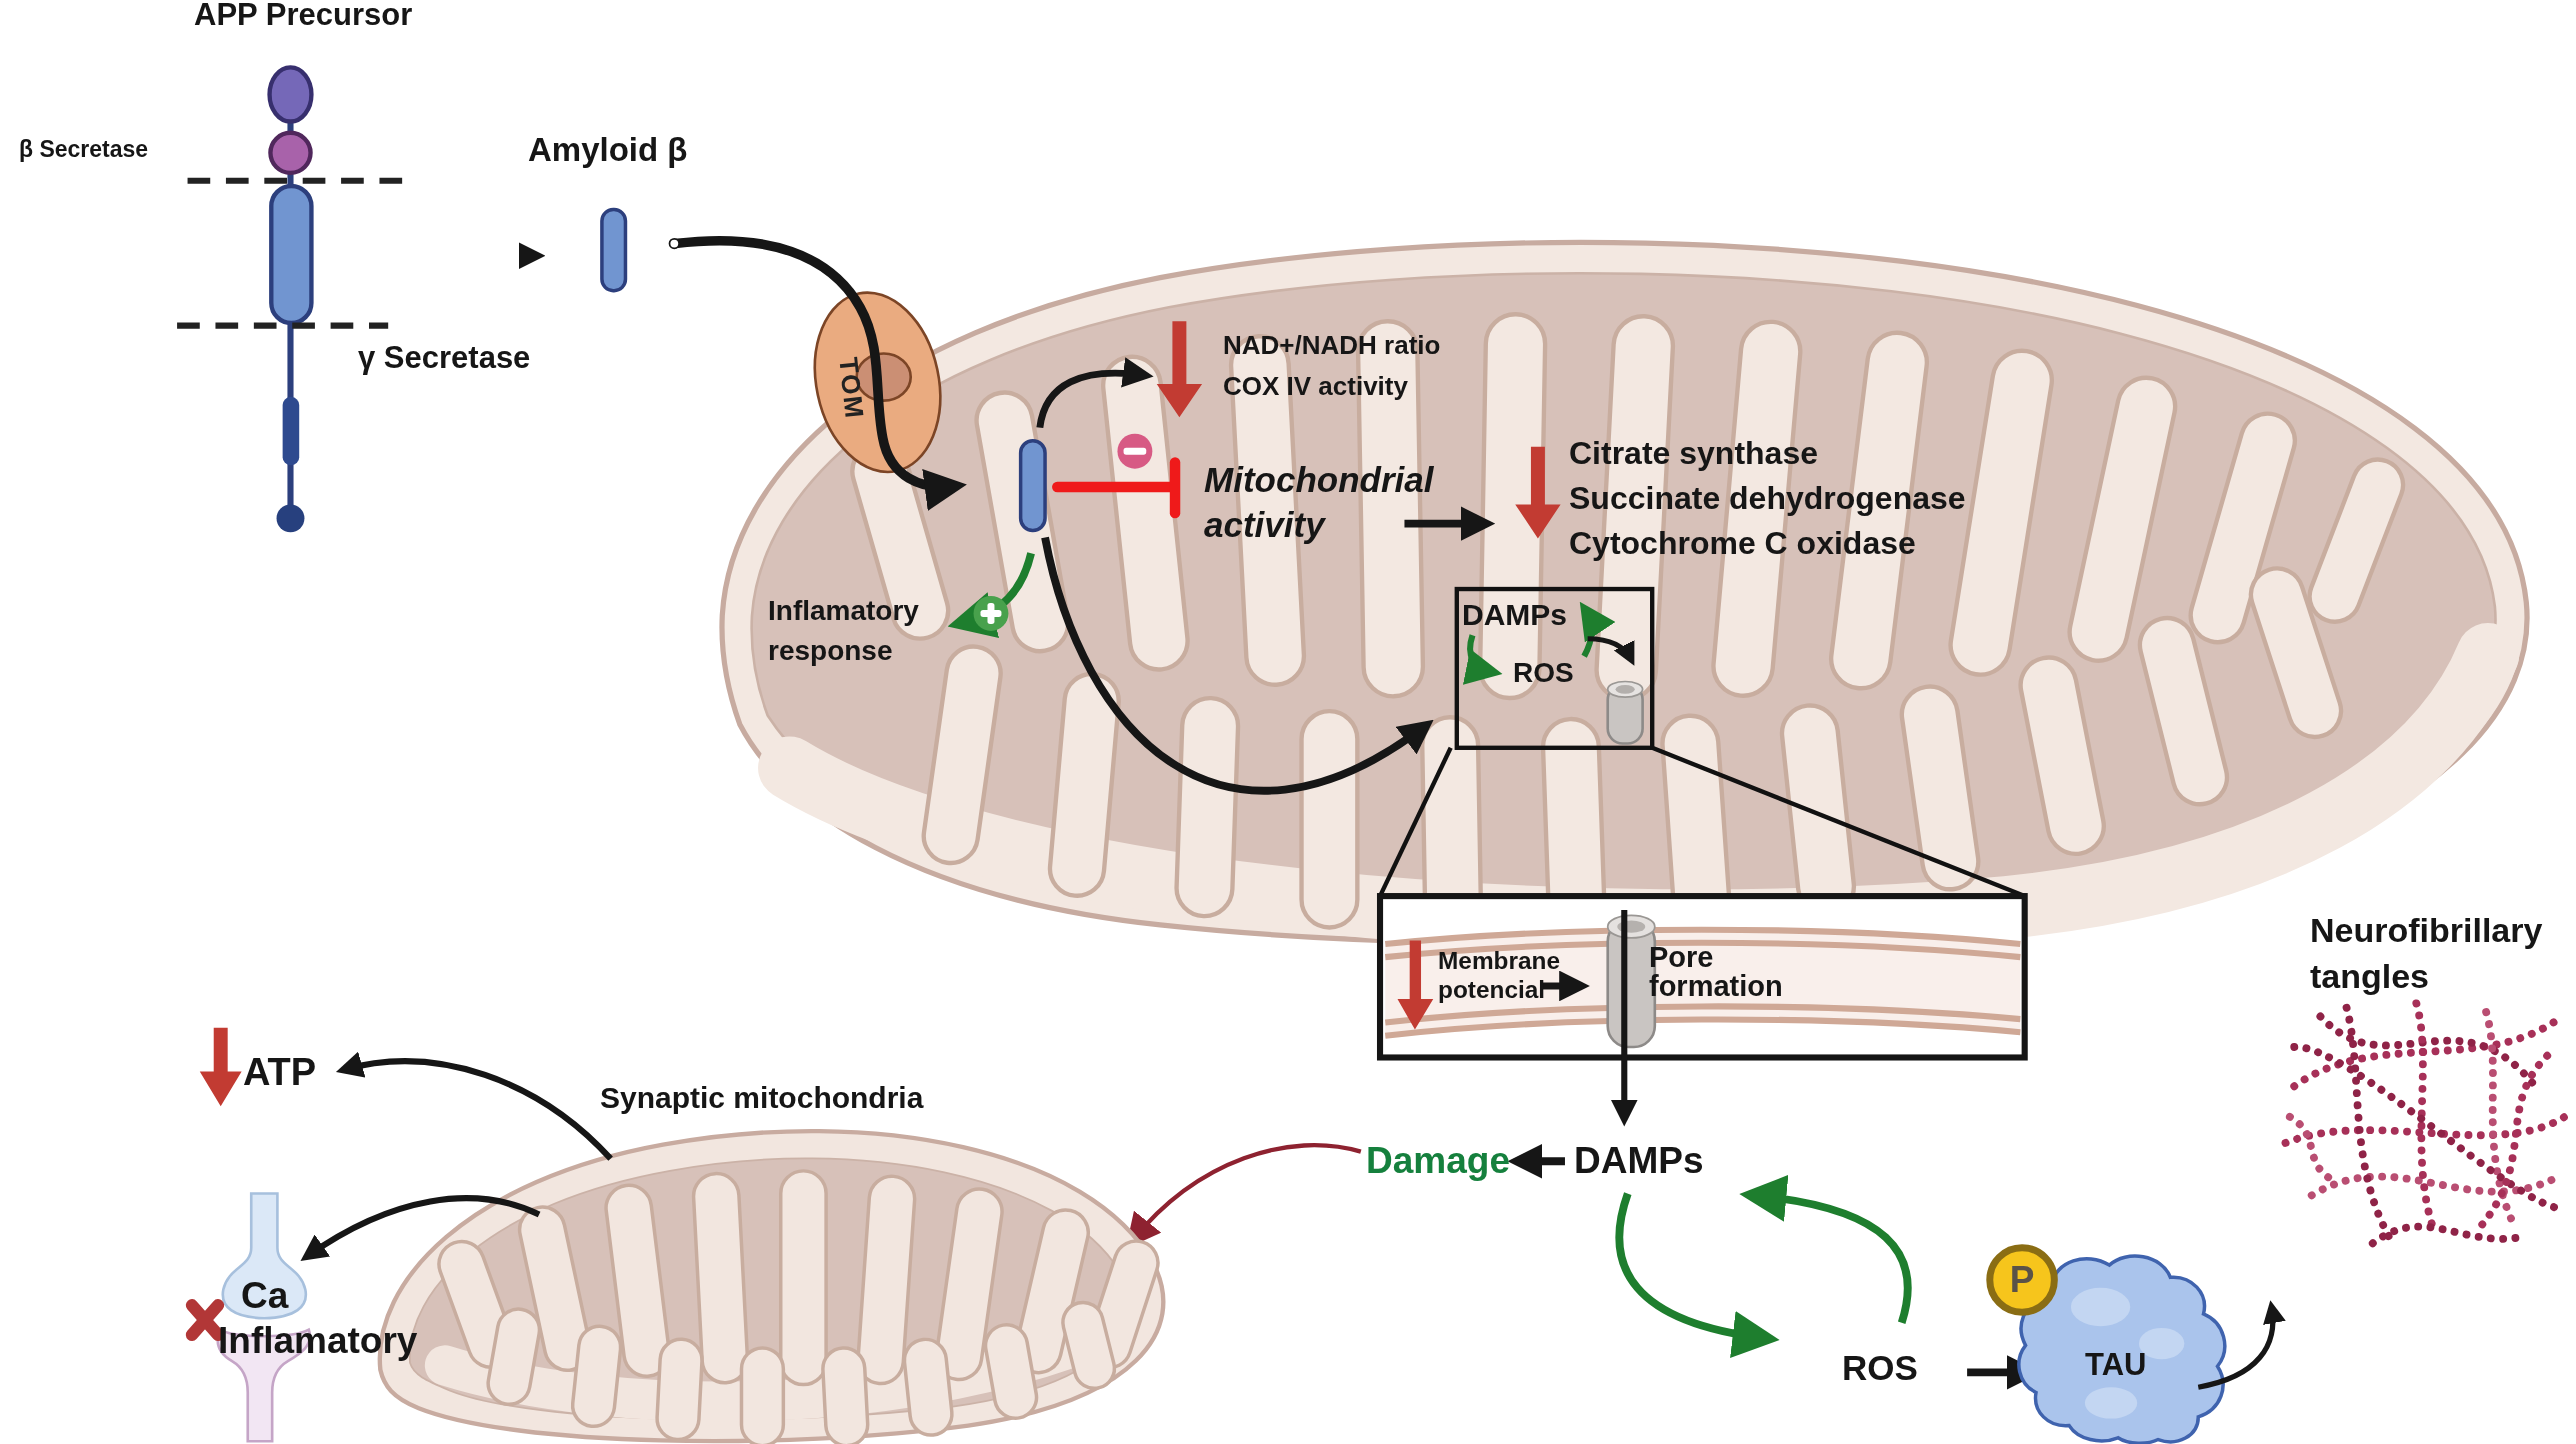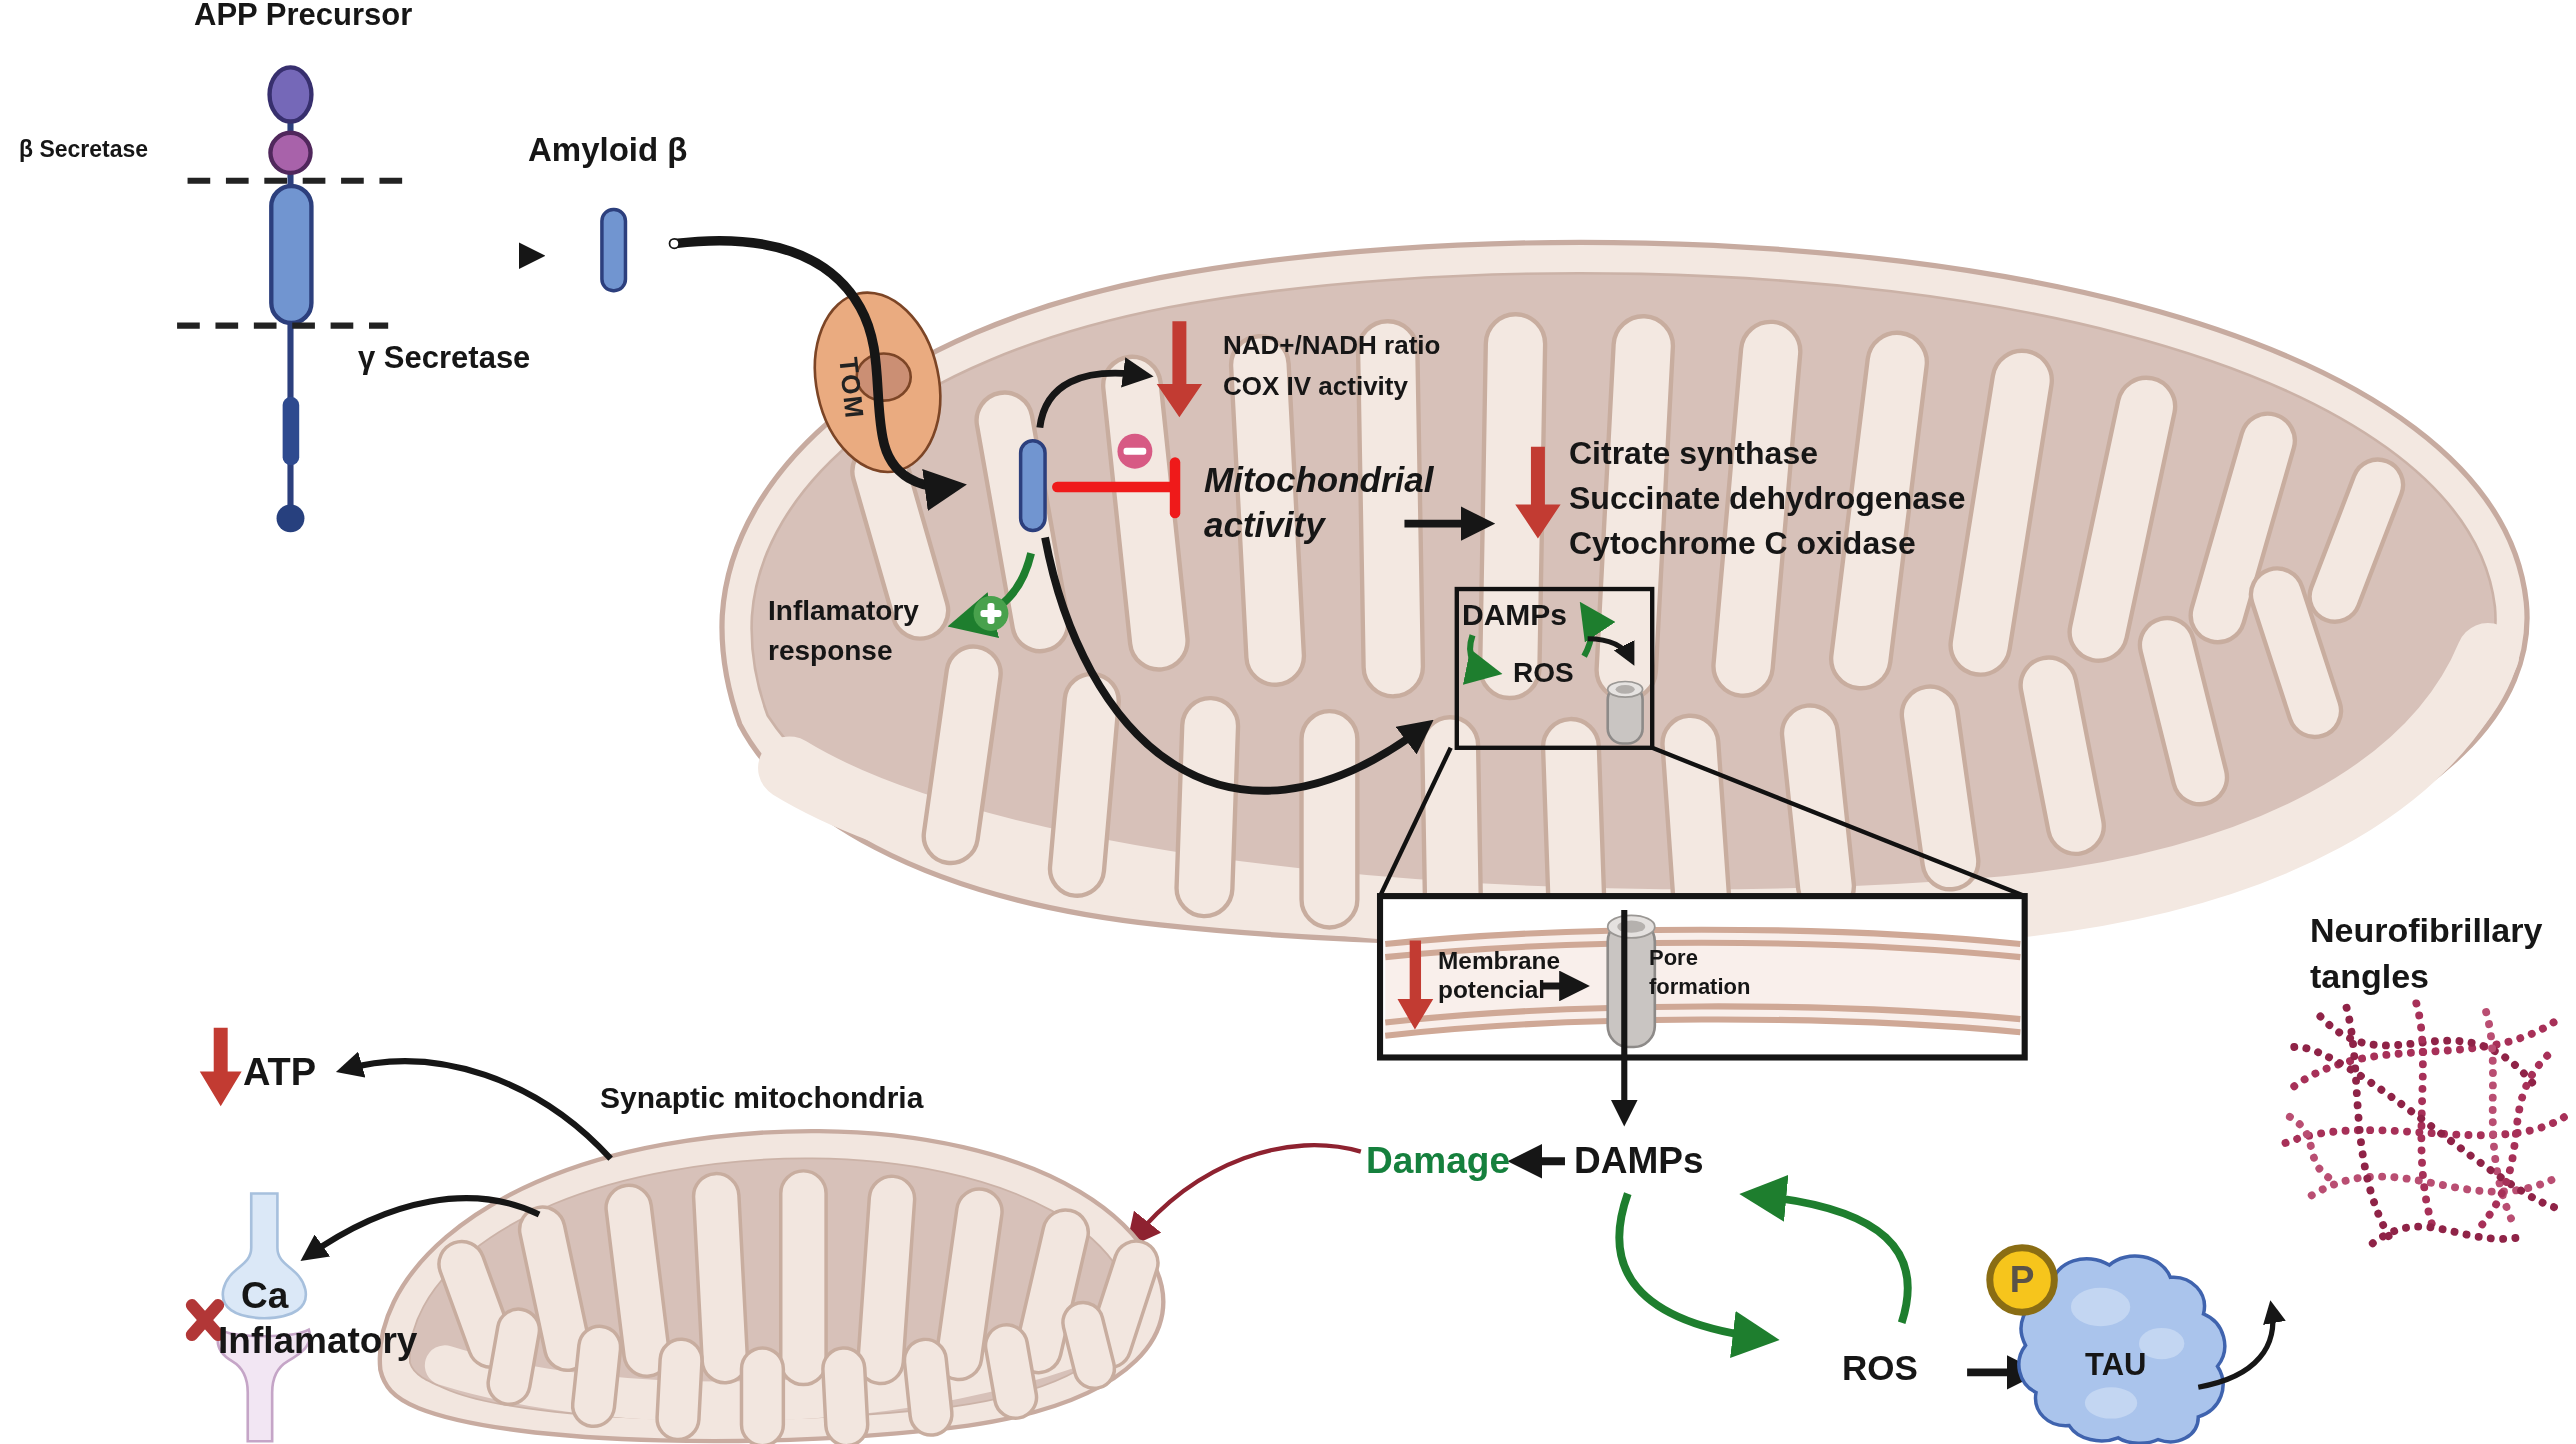--- a/index.html
+++ b/index.html
@@ -233,21 +233,21 @@
 <div class="lbl" style="left:1569px;top:431px;font-size:32px;line-height:45px;">Citrate synthase
 Succinate dehydrogenase
 Cytochrome C oxidase</div>
 <div class="lbl" style="left:755px;top:591px;font-size:28px;line-height:40px;margin-left:13px;">Inflamatory
 response</div>
 <div class="lbl" style="left:1462px;top:597px;font-size:30px;">DAMPs</div>
 <div class="lbl" style="left:1513px;top:656px;font-size:28px;">ROS</div>
 
 <div class="lbl" style="left:1438px;top:946px;font-size:24.4px;line-height:29px;">Membrane
 potencial</div>
-<div class="lbl" style="left:1649px;top:943px;font-size:22px;line-height:29px;">Pore
+<div class="lbl" style="left:1649px;top:943px;font-size:29px;line-height:29px;">Pore
 formation</div>
 
 <div class="lbl red" style="left:1366px;top:1139px;font-size:37px;">Damage</div>
 <div class="lbl" style="left:1574px;top:1139px;font-size:37px;">DAMPs</div>
 <div class="lbl" style="left:1842px;top:1347px;font-size:35px;">ROS</div>
 <div class="lbl" style="left:2085px;top:1347px;font-size:31px;">TAU</div>
 <div class="lbl" style="left:2003px;top:1258px;width:38px;text-align:center;font-size:37px;color:#5a5248;">P</div>
 <div class="lbl" style="left:2310px;top:907px;font-size:34px;line-height:46px;">Neurofibrillary
 tangles</div>
 

